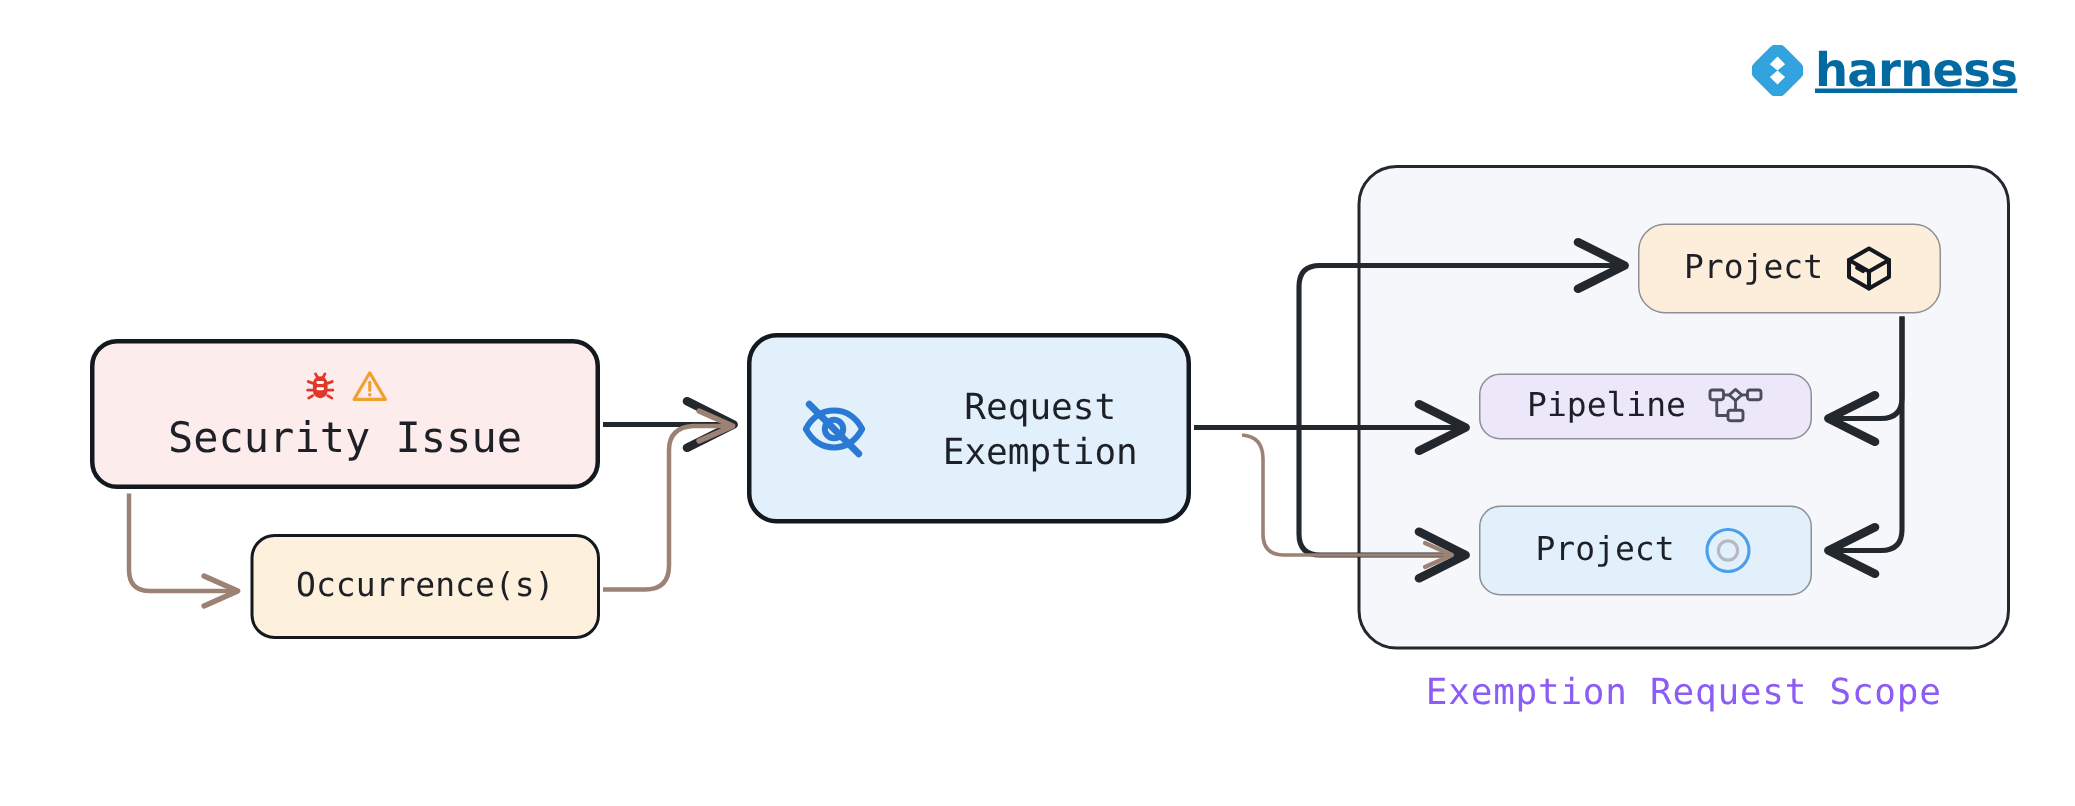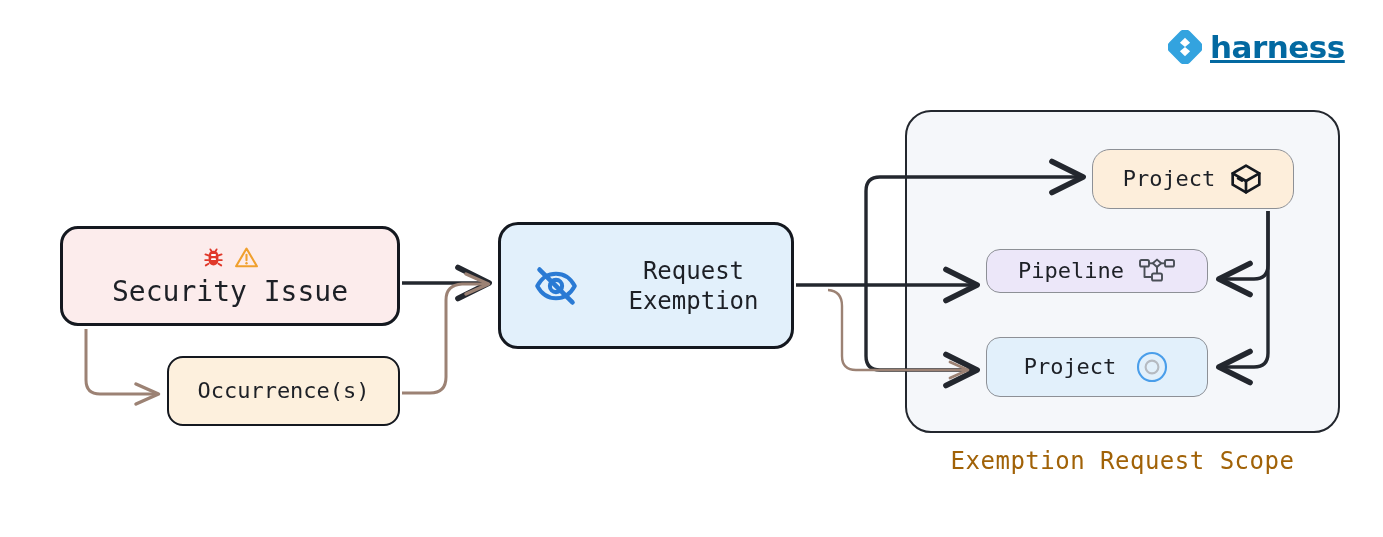--- a/index.html
+++ b/index.html
@@ -54,21 +54,21 @@
     border-radius: 26px;
     box-sizing: border-box;
   }
   #scope-label {
     position: absolute;
     left: 905px;
     top: 447px;
     width: 435px;
     text-align: center;
     font-size: 24px;
-    color: #a16207;
+    color: #8b5cf6;
     letter-spacing: 0.5px;
     white-space: nowrap;
   }
   
   .node {
     position: absolute;
     box-sizing: border-box;
     display: flex;
     align-items: center;
     justify-content: center;

